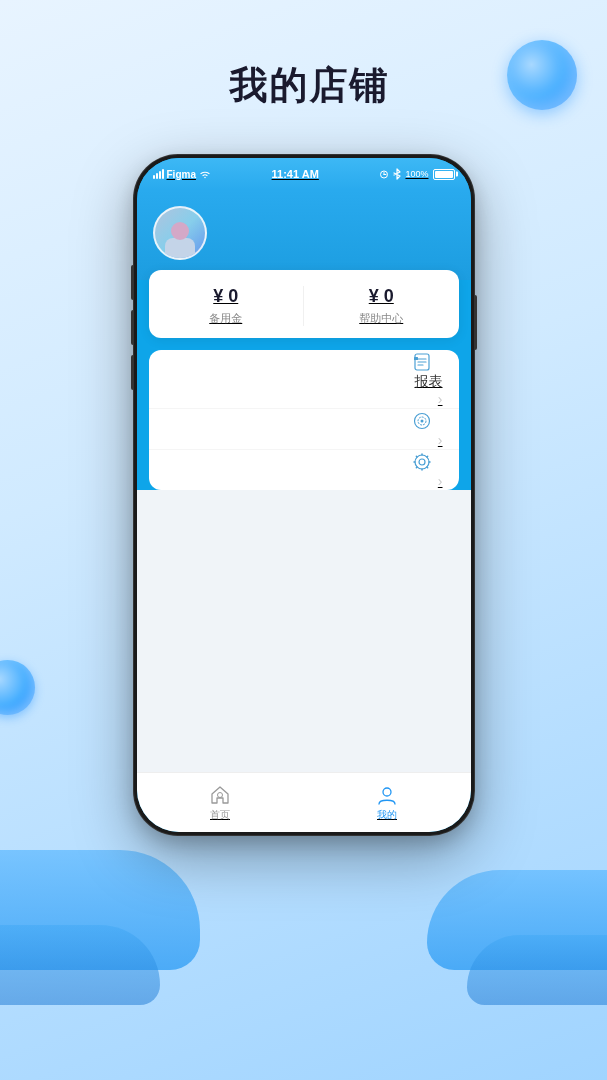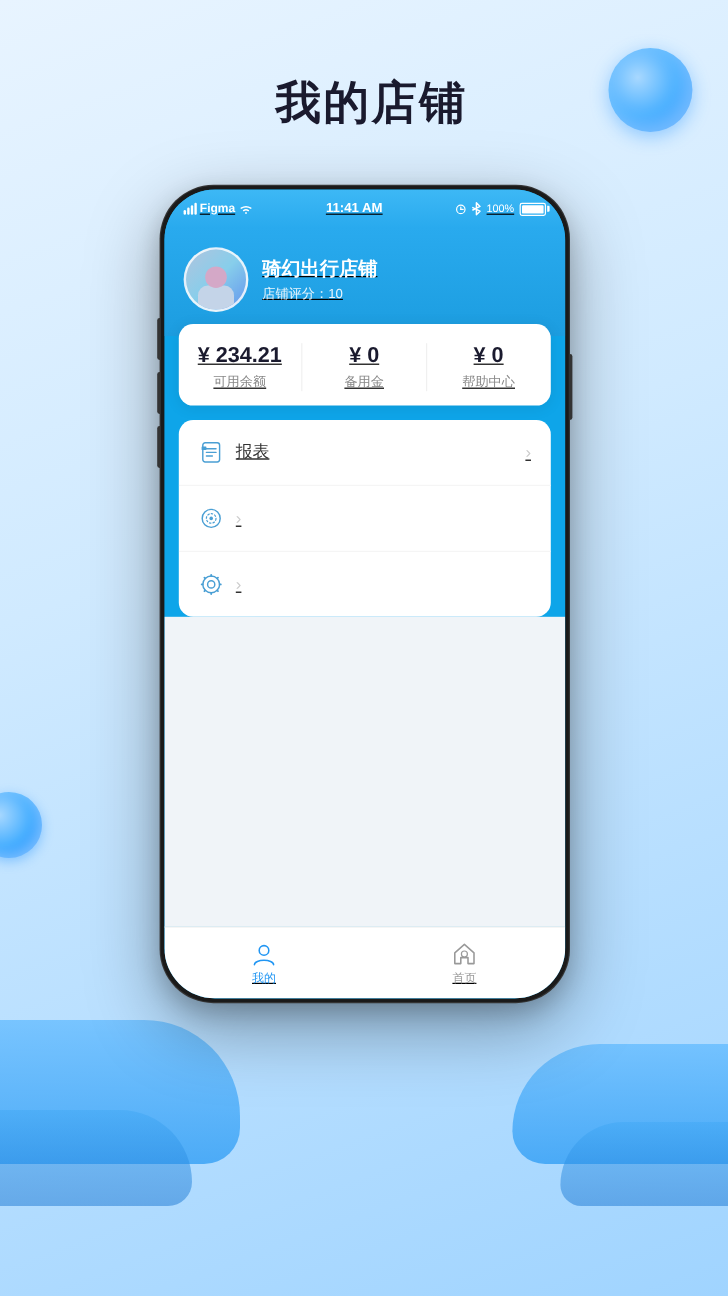--- a/index.html
+++ b/index.html
@@ -333,24 +333,25 @@
     .menu-list {
       background: white;
       border-radius: 12px;
       margin: 12px 12px 0;
       overflow: hidden;
       flex-shrink: 0;
     }
 
     .menu-item {
       display: flex;
-      align-items: center;
-      padding: 16px 16px;
+      align-items: flex-end;
+      padding: 1px 16px;
       border-bottom: 1px solid #f5f5f5;
       cursor: pointer;
+      flex-direction: column;
     }
 
     .menu-item:last-child {
       border-bottom: none;
     }
 
     .menu-icon {
       width: 22px;
       height: 22px;
       margin-right: 10px;
@@ -478,34 +479,24 @@
 
       <div class="app-header">
         <div class="store-info">
           <div class="avatar">
 
             <div class="avatar-person">
               <div class="avatar-head"></div>
               <div class="avatar-body"></div>
             </div>
           </div>
-          <div class="store-text">
-            <h2>骑幻出行店铺</h2>
-            <div class="store-rating">
-              <span>店铺评分：</span><span>10</span>
-            </div>
-          </div>
         </div>
       </div>
 
       <div class="balance-card">
-        <div class="balance-item">
-          <div class="balance-amount">¥ 234.21</div>
-          <div class="balance-label">可用余额</div>
-        </div>
         <div class="balance-item">
           <div class="balance-amount">¥ 0</div>
           <div class="balance-label">备用金</div>
         </div>
         <div class="balance-item">
           <div class="balance-amount">¥ 0</div>
           <div class="balance-label">帮助中心</div>
         </div>
       </div>
 
@@ -555,32 +546,32 @@
         </div>
 
       </div>
 
       <div class="content-area"></div>
 
       <div class="bottom-nav">
         <div class="nav-item">
           <div class="nav-icon">
             <svg width="22" height="22" viewBox="0 0 22 22">
-              <circle cx="11" cy="8" r="4" stroke="#2196f3" stroke-width="1.3" fill="none"></circle>
-              <path d="M3 20 C3 15 19 15 19 20" stroke="#2196f3" stroke-width="1.3" fill="none" stroke-linecap="round"></path>
-            </svg>
-          </div>
-          <span class="nav-label active">我的</span>
+              <path d="M3 10 L11 3 L19 10 L19 19 L14 19 L14 14 L8 14 L8 19 L3 19 Z" stroke="#999" stroke-width="1.3" fill="none" stroke-linejoin="round"></path>
+              <circle cx="11" cy="11" r="2.5" stroke="#999" stroke-width="1" fill="none"></circle>
+            </svg>
+          </div>
+          <span class="nav-label">首页</span>
         </div>
         <div class="nav-item">
           <div class="nav-icon">
             <svg width="22" height="22" viewBox="0 0 22 22">
-              <path d="M3 10 L11 3 L19 10 L19 19 L14 19 L14 14 L8 14 L8 19 L3 19 Z" stroke="#999" stroke-width="1.3" fill="none" stroke-linejoin="round"></path>
-              <circle cx="11" cy="11" r="2.5" stroke="#999" stroke-width="1" fill="none"></circle>
-            </svg>
-          </div>
-          <span class="nav-label">首页</span>
+              <circle cx="11" cy="8" r="4" stroke="#2196f3" stroke-width="1.3" fill="none"></circle>
+              <path d="M3 20 C3 15 19 15 19 20" stroke="#2196f3" stroke-width="1.3" fill="none" stroke-linecap="round"></path>
+            </svg>
+          </div>
+          <span class="nav-label active">我的</span>
         </div>
       </div>
 
     </div>
   </div>
 </div>
 
 </body></html>

